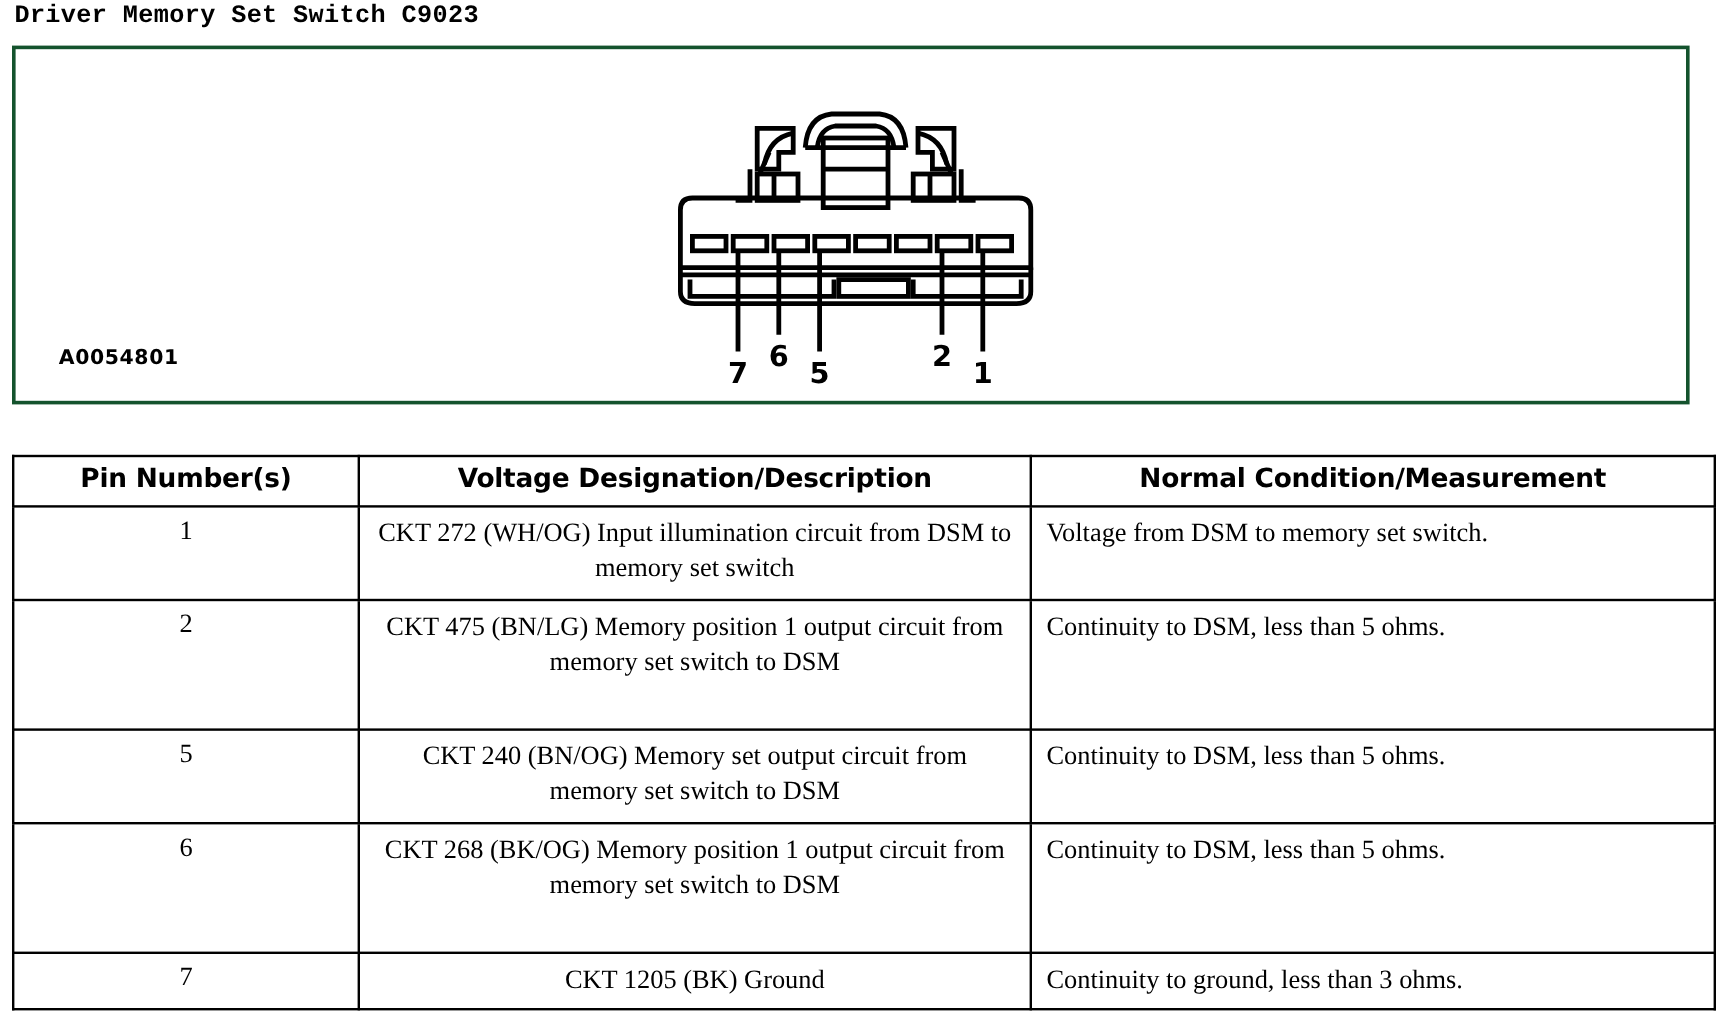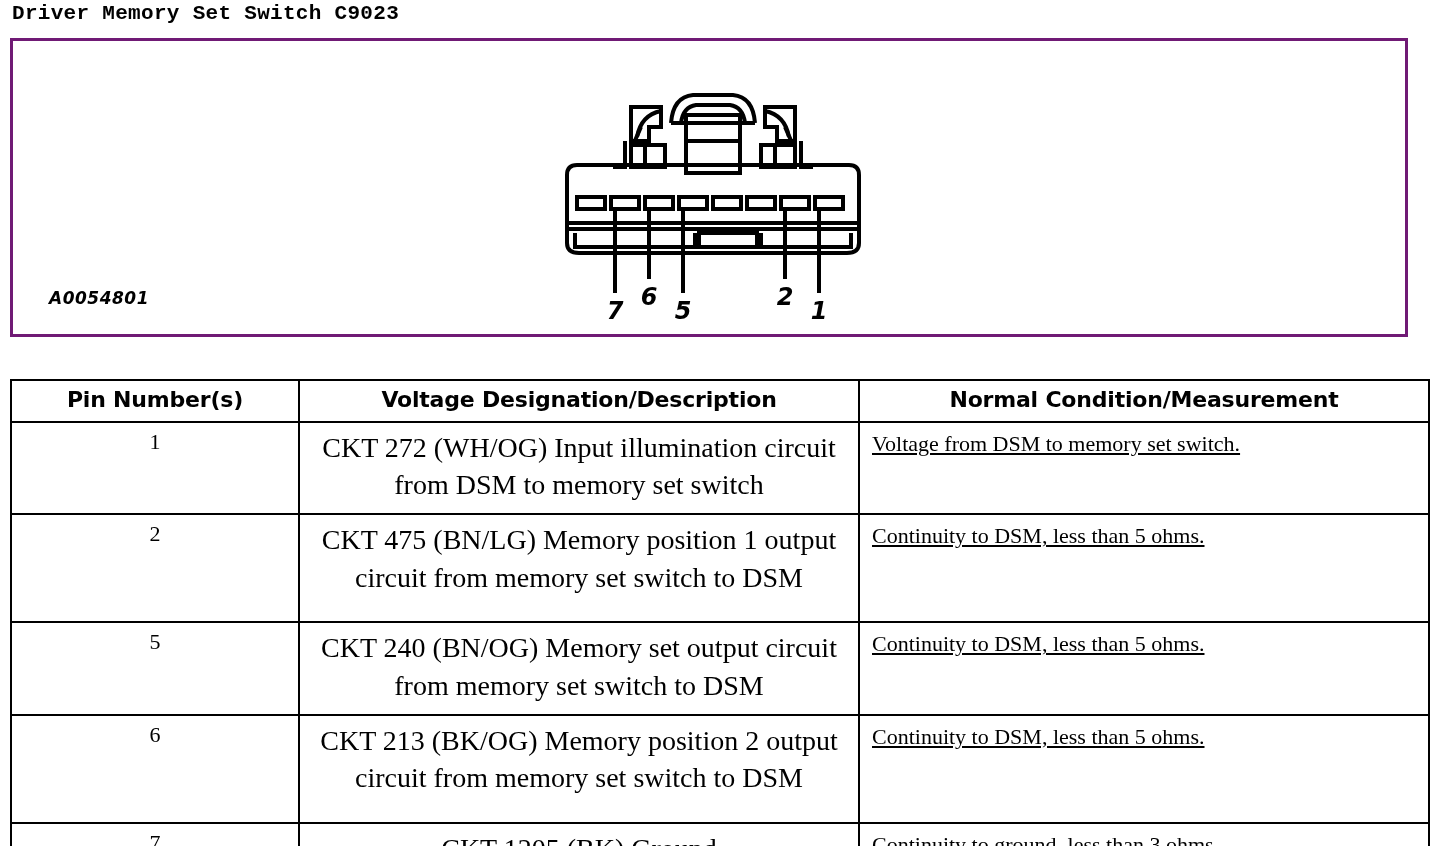--- a/index.html
+++ b/index.html
@@ -28,24 +28,23 @@
     white-space: nowrap;
   }
 
   
   .diagram-box {
     position: absolute;
     left: 10px;
     top: 38px;
     width: 1398px;
     height: 299px;
-    border: 3px solid #701a75;
+    border: 3px solid #14532d;
     box-sizing: border-box;
     background: #fff;
-    font-style: italic;
   }
 
   .diagram-id {
     position: absolute;
     left: 36px;
     bottom: 26px;
     font-family: "DejaVu Sans", sans-serif;
     font-weight: bold;
     font-size: 17px;
     letter-spacing: 0.5px;
@@ -89,30 +88,29 @@
   .col-ckt   { width: 560px; }
   .col-norm  { width: 570px; }
 
   td.cell-pin {
     text-align: center;
     font-size: 22px;
     padding: 6px 4px 10px 4px;
   }
   td.cell-ckt {
     text-align: center;
-    font-size: 28px;
+    font-size: 22px;
     line-height: 1.33;
     padding: 6px 14px 10px 14px;
   }
   td.cell-norm {
     text-align: left;
     font-size: 22px;
     line-height: 1.33;
     padding: 6px 8px 10px 12px;
-    text-decoration: underline;
   }
 
   .r-tall2 { height: 78px; }
   .r-tall3 { height: 108px; }
   .r-short { height: 40px; }
 </style>
 </head>
 <body>
 
 <div class="page-title">Driver Memory Set Switch C9023</div>
@@ -215,21 +213,21 @@
       <td class="cell-ckt">CKT 475 (BN/LG) Memory position 1 output circuit from memory set switch to DSM</td>
       <td class="cell-norm">Continuity to DSM, less than 5 ohms.</td>
     </tr>
     <tr class="r-tall2">
       <td class="cell-pin">5</td>
       <td class="cell-ckt">CKT 240 (BN/OG) Memory set output circuit from memory set switch to DSM</td>
       <td class="cell-norm">Continuity to DSM, less than 5 ohms.</td>
     </tr>
     <tr class="r-tall3">
       <td class="cell-pin">6</td>
-      <td class="cell-ckt">CKT 213 (BK/OG) Memory position 2 output circuit from memory set switch to DSM</td>
+      <td class="cell-ckt">CKT 268 (BK/OG) Memory position 1 output circuit from memory set switch to DSM</td>
       <td class="cell-norm">Continuity to DSM, less than 5 ohms.</td>
     </tr>
     <tr class="r-short">
       <td class="cell-pin">7</td>
       <td class="cell-ckt">CKT 1205 (BK) Ground</td>
       <td class="cell-norm">Continuity to ground, less than 3 ohms.</td>
     </tr>
   </tbody>
 </table>
 

